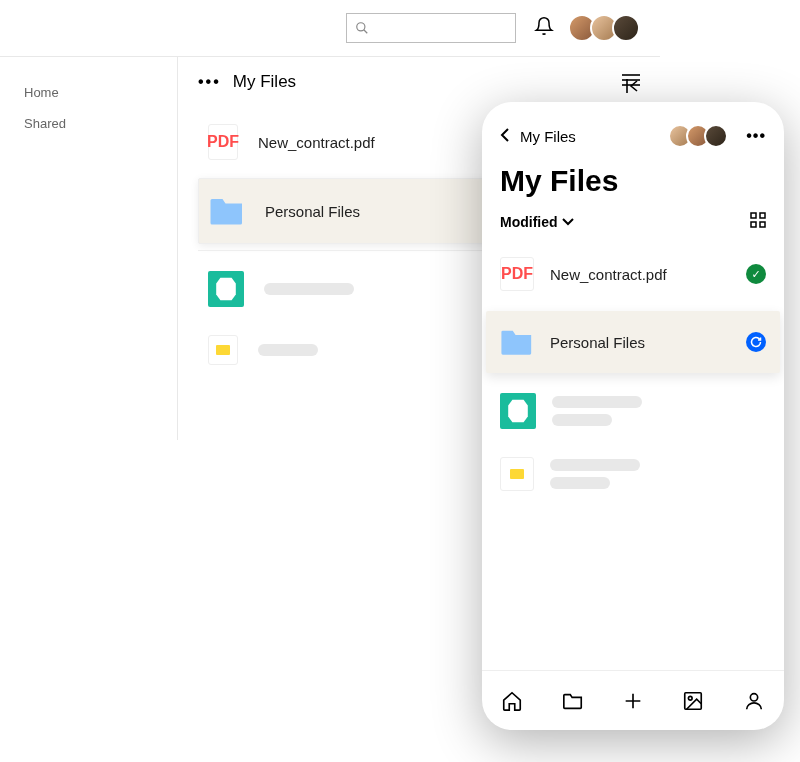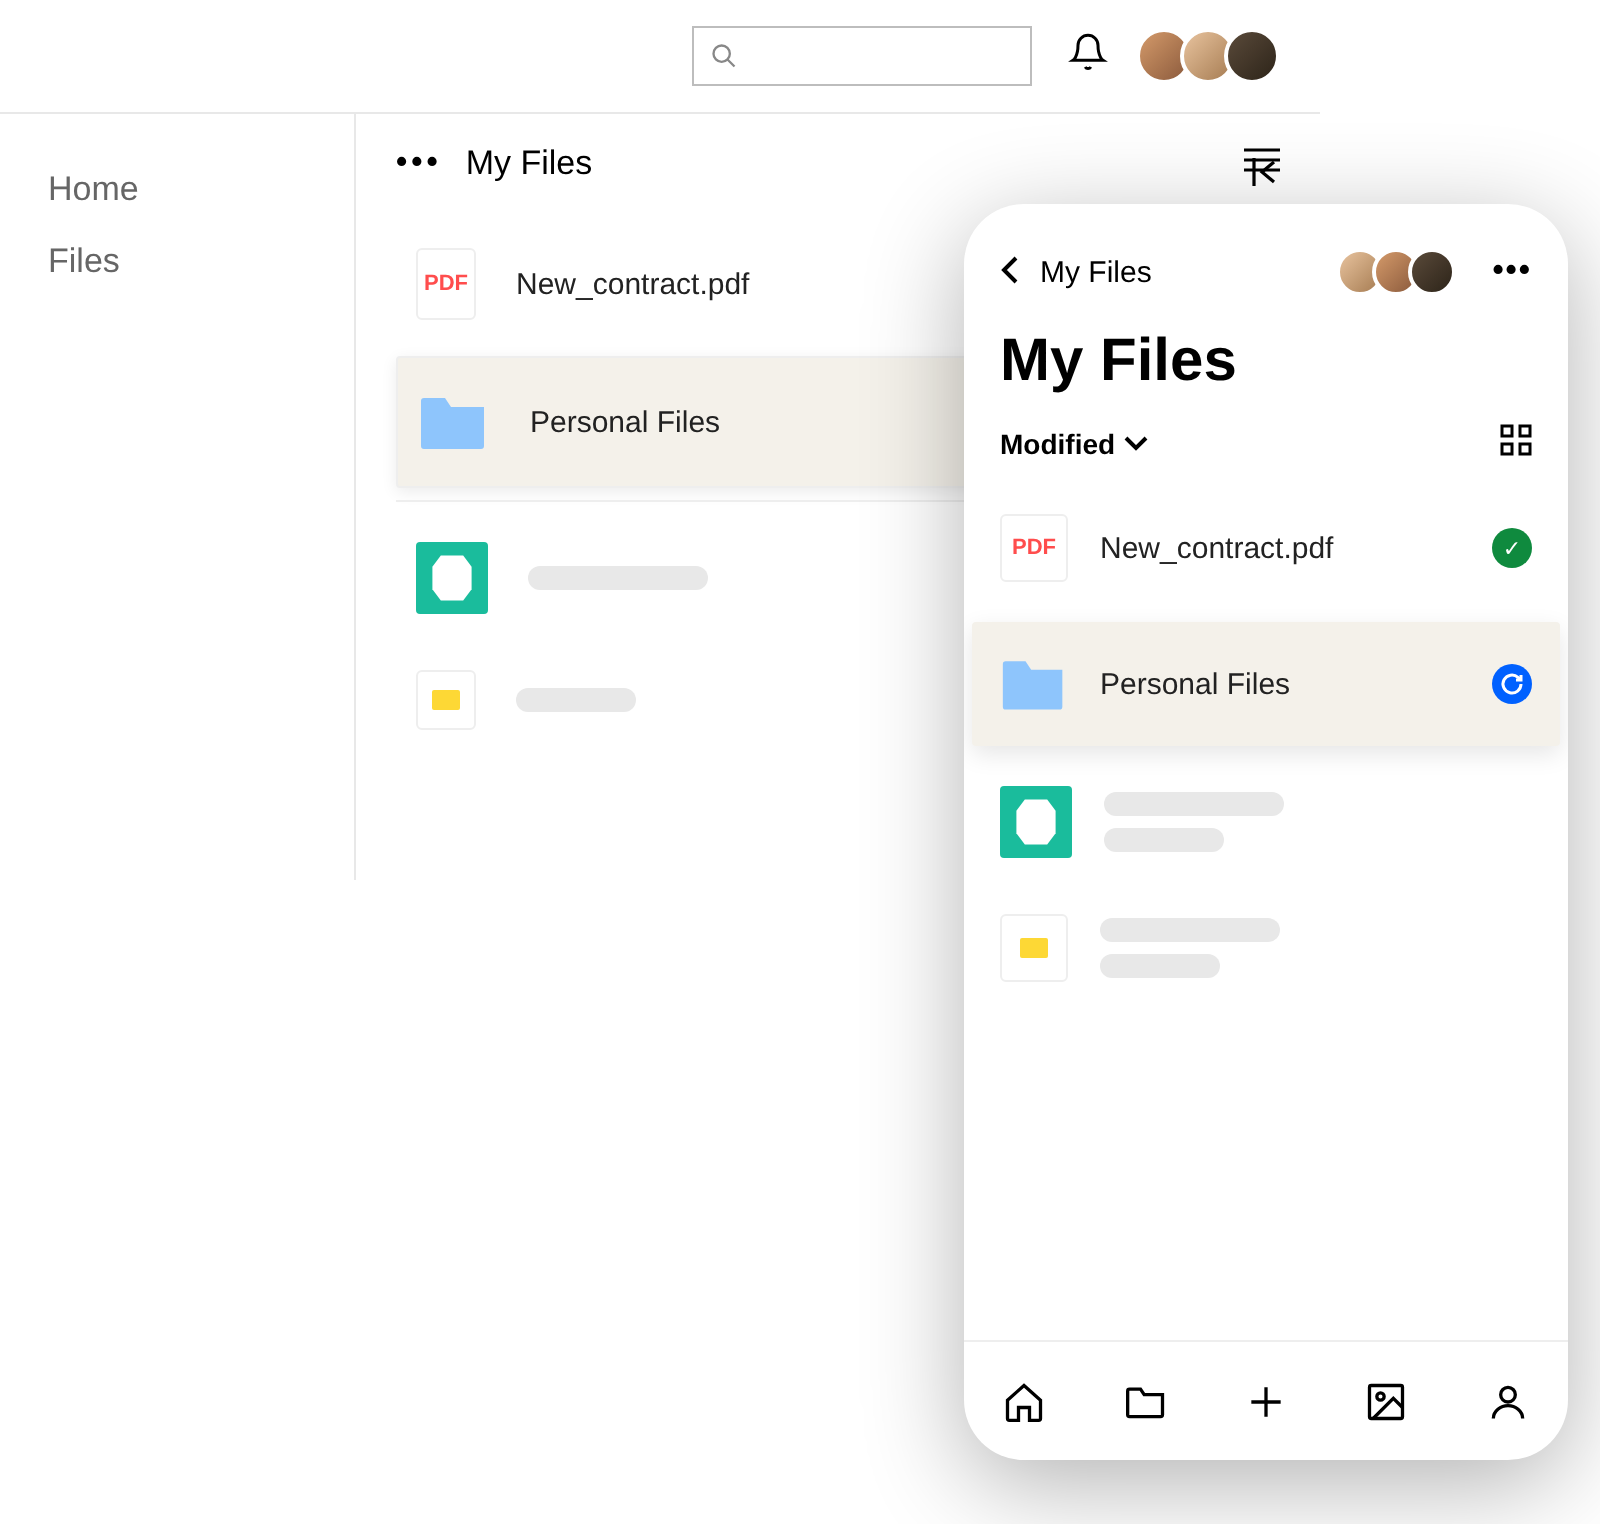--- a/index.html
+++ b/index.html
@@ -12,32 +12,32 @@
     .logo-icon { color: #0061ff; }
     .header-spacer { flex: 1; }
     .search-box { width: 170px; height: 30px; border: 1px solid #bdbdbd; display: flex; align-items: center; padding: 0 8px; }
     .search-box svg { color: #888; }
     .bell { margin-left: 18px; color: #000; }
     .avatars { display: flex; margin-left: 14px; }
     .avatar { width: 28px; height: 28px; border-radius: 50%; border: 2px solid #fff; margin-left: -6px; background-size: cover; }
     .avatar:first-child { margin-left: 0; }
     .main { display: flex; height: calc(100% - 56px); border-top: 1px solid #e8e8e8; }
     .sidebar { width: 178px; border-right: 1px solid #e8e8e8; padding: 20px 0; }
-    .sidebar-item { padding: 8px 24px; font-size: 17px; color: #666; cursor: pointer; }
+    .sidebar-item { padding: 8px 24px; font-size: 13px; color: #666; cursor: pointer; }
     .sidebar-item.active { color: #000; font-weight: 600; }
     .content { flex: 1; padding: 0 20px; position: relative; }
     .breadcrumb-row { display: flex; align-items: center; padding: 14px 0 18px; }
     .dots { letter-spacing: 2px; font-weight: bold; margin-right: 12px; }
     .breadcrumb { font-size: 17px; }
     .breadcrumb-spacer { flex: 1; }
     .hamburger { font-size: 18px; }
     .file-row { display: flex; align-items: center; padding: 14px 10px; gap: 20px; }
     .file-row.highlight { background: #f4f1ea; box-shadow: 0 2px 8px rgba(0,0,0,0.08); border: 1px solid #eee; border-radius: 2px; margin: 4px 0; }
     .file-icon { width: 36px; height: 36px; display: flex; align-items: center; justify-content: center; flex-shrink: 0; }
-    .pdf-icon { color: #ff4d4d; font-size: 11px; font-weight: bold; border: 1px solid #eee; background: #fff; border-radius: 3px; width: 30px; height: 36px; }
+    .pdf-icon { color: #ff4d4d; font-size: 16px; font-weight: bold; border: 1px solid #eee; background: #fff; border-radius: 3px; width: 30px; height: 36px; }
     .folder-svg { color: #8ec5fc; }
     .thumb { width: 36px; height: 36px; background: #1abc9c; border-radius: 2px; position: relative; }
     .thumb::after { content: ""; position: absolute; inset: 4px; background: #fff; clip-path: polygon(30% 10%, 70% 10%, 85% 30%, 85% 70%, 70% 90%, 30% 90%, 15% 70%, 15% 30%); }
     .slide-icon { width: 30px; height: 30px; border: 1px solid #eee; background: #fff; border-radius: 3px; display: flex; align-items: center; justify-content: center; }
     .slide-icon::after { content: ""; width: 14px; height: 10px; background: #fdd835; border-radius: 1px; }
     .file-name { font-size: 15px; color: #222; }
     .placeholder { width: 90px; height: 12px; background: #e8e8e8; border-radius: 6px; }
     .placeholder.short { width: 60px; }
     .divider { height: 1px; background: #eee; margin: 6px 0; }
     
@@ -98,21 +98,21 @@
     </span>
     <div class="avatars">
       <div class="avatar av1"></div>
       <div class="avatar av2"></div>
       <div class="avatar av3"></div>
     </div>
   </div>
   <div class="main">
     <div class="sidebar">
       <div class="sidebar-item">Home</div>
-      <div class="sidebar-item">Files</div>
+      <div class="sidebar-item">Shared</div>
     </div>
     <div class="content">
       <div class="breadcrumb-row">
         <span class="dots">•••</span>
         <span class="breadcrumb">My Files</span>
         <div class="breadcrumb-spacer"></div>
         <span class="hamburger">
           <svg width="18" height="14" viewBox="0 0 18 14" stroke="currentColor" stroke-width="1.6">
               <line x1="0" y1="2" x2="18" y2="2"></line>
               <line x1="0" y1="7" x2="18" y2="7"></line>

